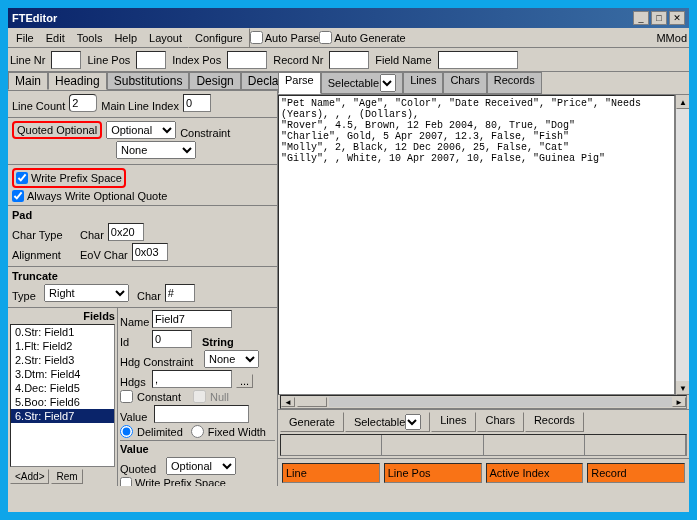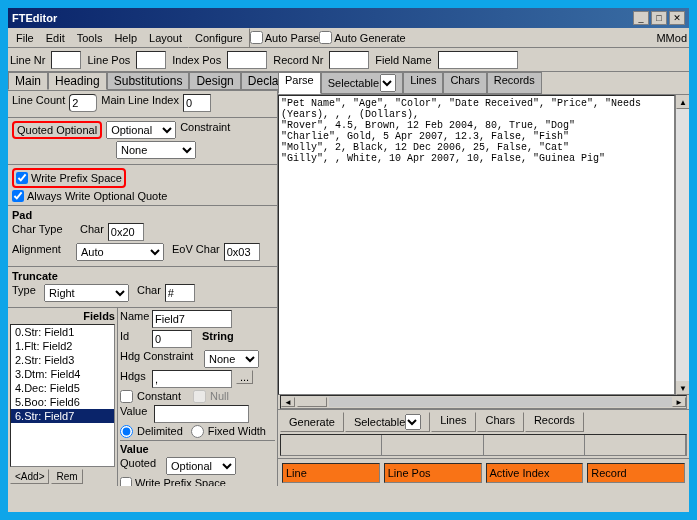--- a/index.html
+++ b/index.html
@@ -19,21 +19,21 @@
 
     .main-content { display: flex; height: calc(100% - 66px); }
     
     .left-panel { width: 270px; border-right: 1px solid #808080; display: flex; flex-direction: column; background: #d4d0c8; flex-shrink: 0; }
     
     .panel-tabs { display: flex; background: #d4d0c8; border-bottom: 1px solid #808080; }
     .panel-tab { padding: 1px 6px; font-size: 12px; border: 1px solid #808080; cursor: pointer; background: #c0c0c0; }
     .panel-tab.active { background: #d4d0c8; border-bottom: 1px solid #d4d0c8; }
 
     .section { padding: 3px 4px; border-bottom: 1px solid #808080; }
-    .section-row { display: flex; align-items: flex-start; gap: 4px; margin-bottom: 2px; }
+    .section-row { display: flex; align-items: flex-end; gap: 4px; margin-bottom: 2px; }
     .label { font-size: 11px; white-space: nowrap; }
     
     .checkbox-row { display: flex; align-items: center; gap: 3px; font-size: 11px; margin: 1px 0; }
     .checkbox-row input[type=checkbox] { width: 12px; height: 12px; }
     
     .outlined { border: 2px solid red; border-radius: 4px; padding: 2px; }
 
     .pad-section { padding: 3px 4px; border-bottom: 1px solid #808080; }
     .pad-title { font-size: 11px; font-weight: bold; margin-bottom: 2px; }
     
@@ -171,25 +171,20 @@
 
         <div class="pad-section">
           <div class="pad-title">Pad</div>
           <div class="section-row">
             <span class="label" style="width:60px;">Char Type</span>
             <span class="label" style="margin-left:4px;">Char</span>
             <input type="text" style="width: 36px;" value="0x20">
           </div>
           <div class="section-row">
             <span class="label" style="width:60px;">Alignment</span>
-            <select style="width:88px; height:18px; font-size:11px;">
-              <option>Auto</option>
-              <option>Left</option>
-              <option>Right</option>
-            </select>
             <span class="label" style="margin-left:4px;">EoV Char</span>
             <input type="text" style="width: 36px;" value="0x03">
           </div>
         </div>
 
         <div class="trunc-section">
           <div class="pad-title">Truncate</div>
           <div class="section-row">
             <span class="label" style="width:28px;">Type</span>
             <select style="width:85px; height:18px; font-size:11px;">

